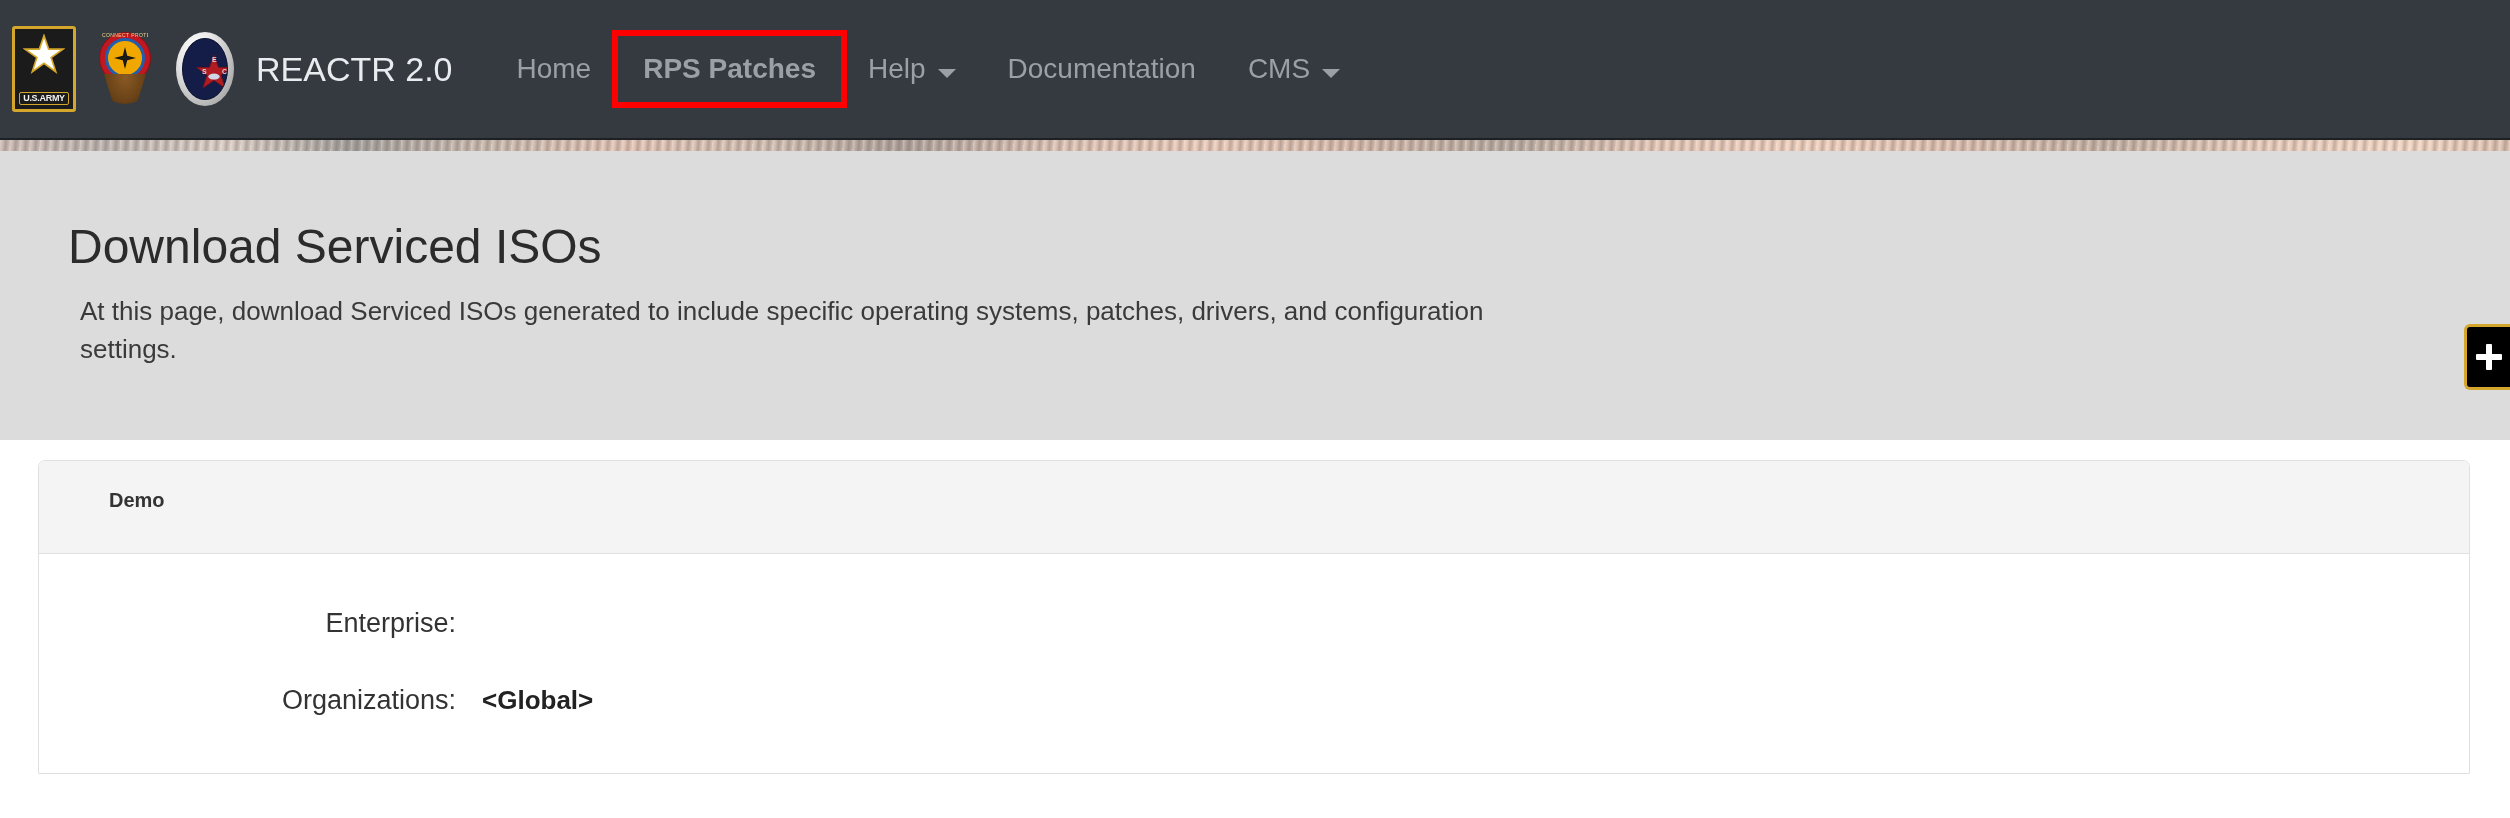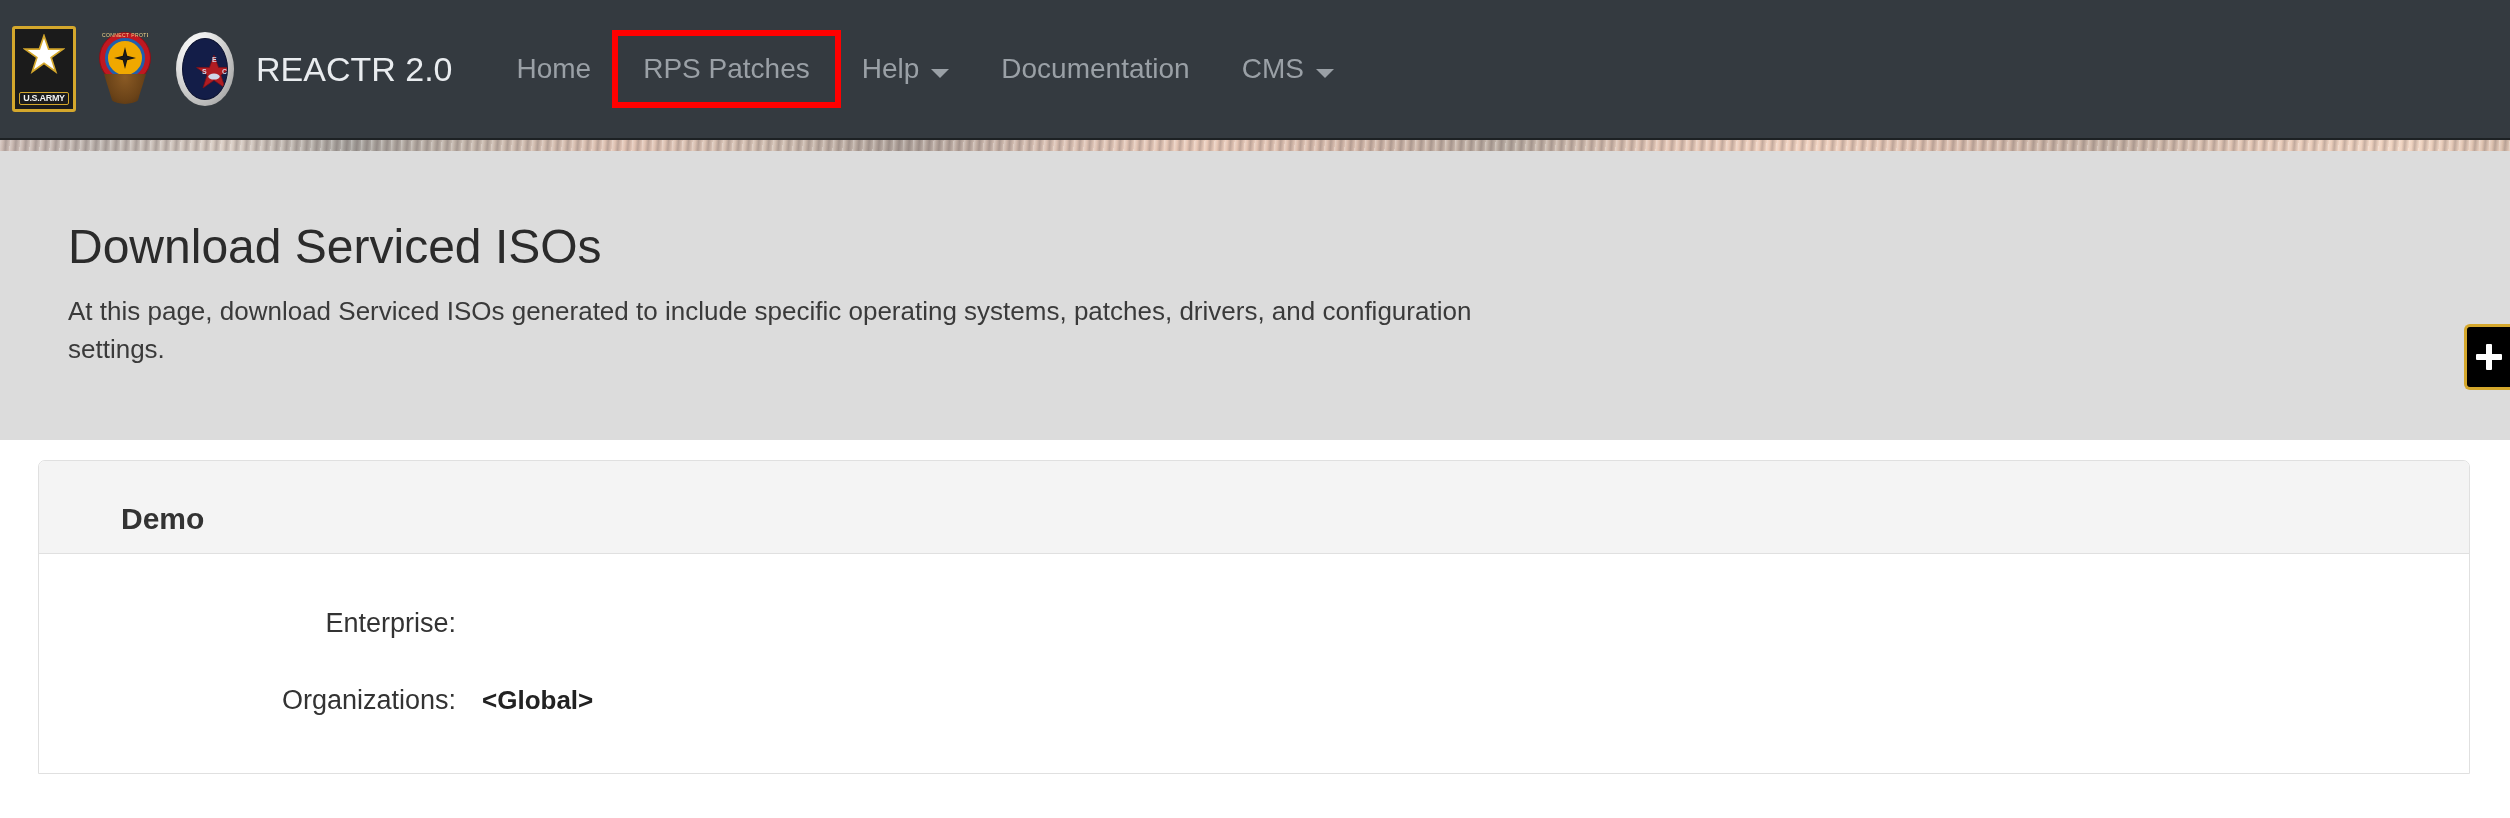--- a/index.html
+++ b/index.html
@@ -200,20 +200,21 @@
     border-left: 9px solid transparent;
     border-right: 9px solid transparent;
     border-top: 9px solid #9aa0a6;
     position: relative;
     top: 4px;
   }
   .nav-item.highlighted {
     outline: 6px solid #ff0000;
     outline-offset: -1px;
     padding: 18px 26px;
+    font-weight: bold;
   }
 
   
   .hero-strip {
     position: absolute;
     top: 140px;
     left: 0;
     width: 2510px;
     height: 11px;
     background:
@@ -245,21 +246,21 @@
     color: #2b2b2b;
     margin: 0 0 18px 0;
     line-height: 1.1;
     letter-spacing: 0px;
   }
   .page-desc {
     font-size: 26px;
     font-weight: 400;
     color: #3a3a3a;
     line-height: 1.48;
-    margin: 0;
+    margin: 12px;
     max-width: 1420px;
   }
 
   
   .panel {
     position: absolute;
     top: 460px;
     left: 38px;
     width: 2432px;
     background: #ffffff;
@@ -269,24 +270,24 @@
     overflow: hidden;
   }
   .panel-heading {
     background: #f4f4f4;
     border-bottom: 1px solid #e0e0e0;
     padding: 26px 0 26px 70px;
     box-sizing: border-box;
     height: 93px;
   }
   .panel-title {
-    font-size: 30px;
+    font-size: 20px;
     font-weight: bold;
     color: #333333;
-    margin: 12px;
+    margin: 0;
     line-height: 1.35;
   }
   .panel-body {
     background: #ffffff;
     padding: 54px 0 40px 0;
   }
   .detail-row {
     display: flex;
     align-items: baseline;
     margin-bottom: 23px;

